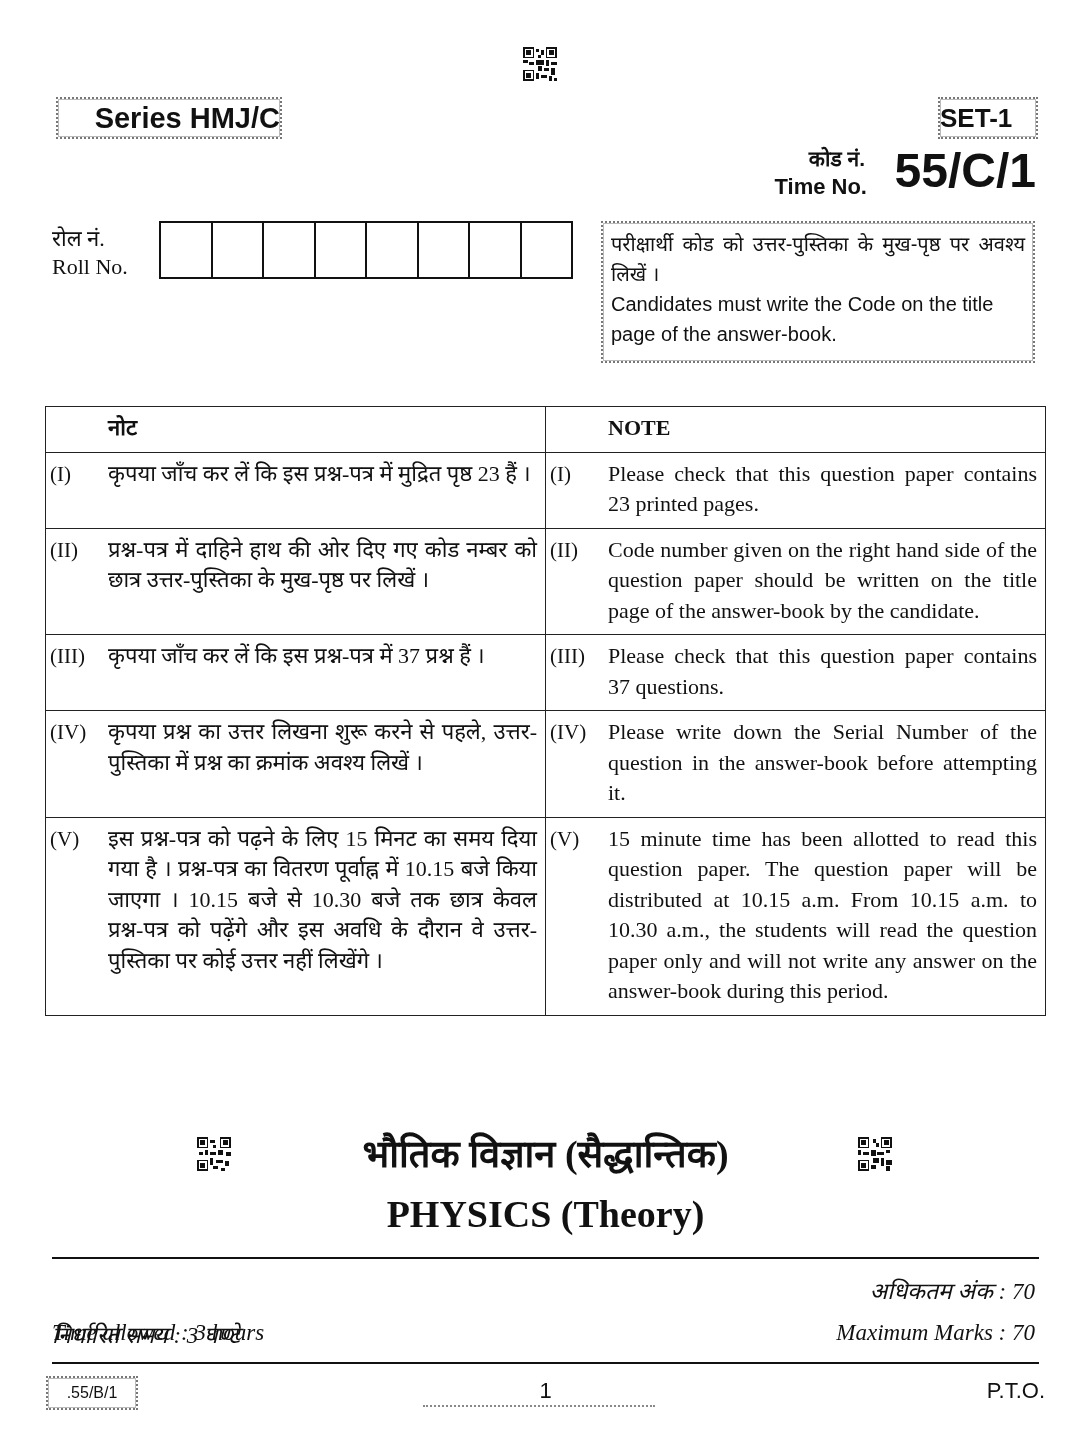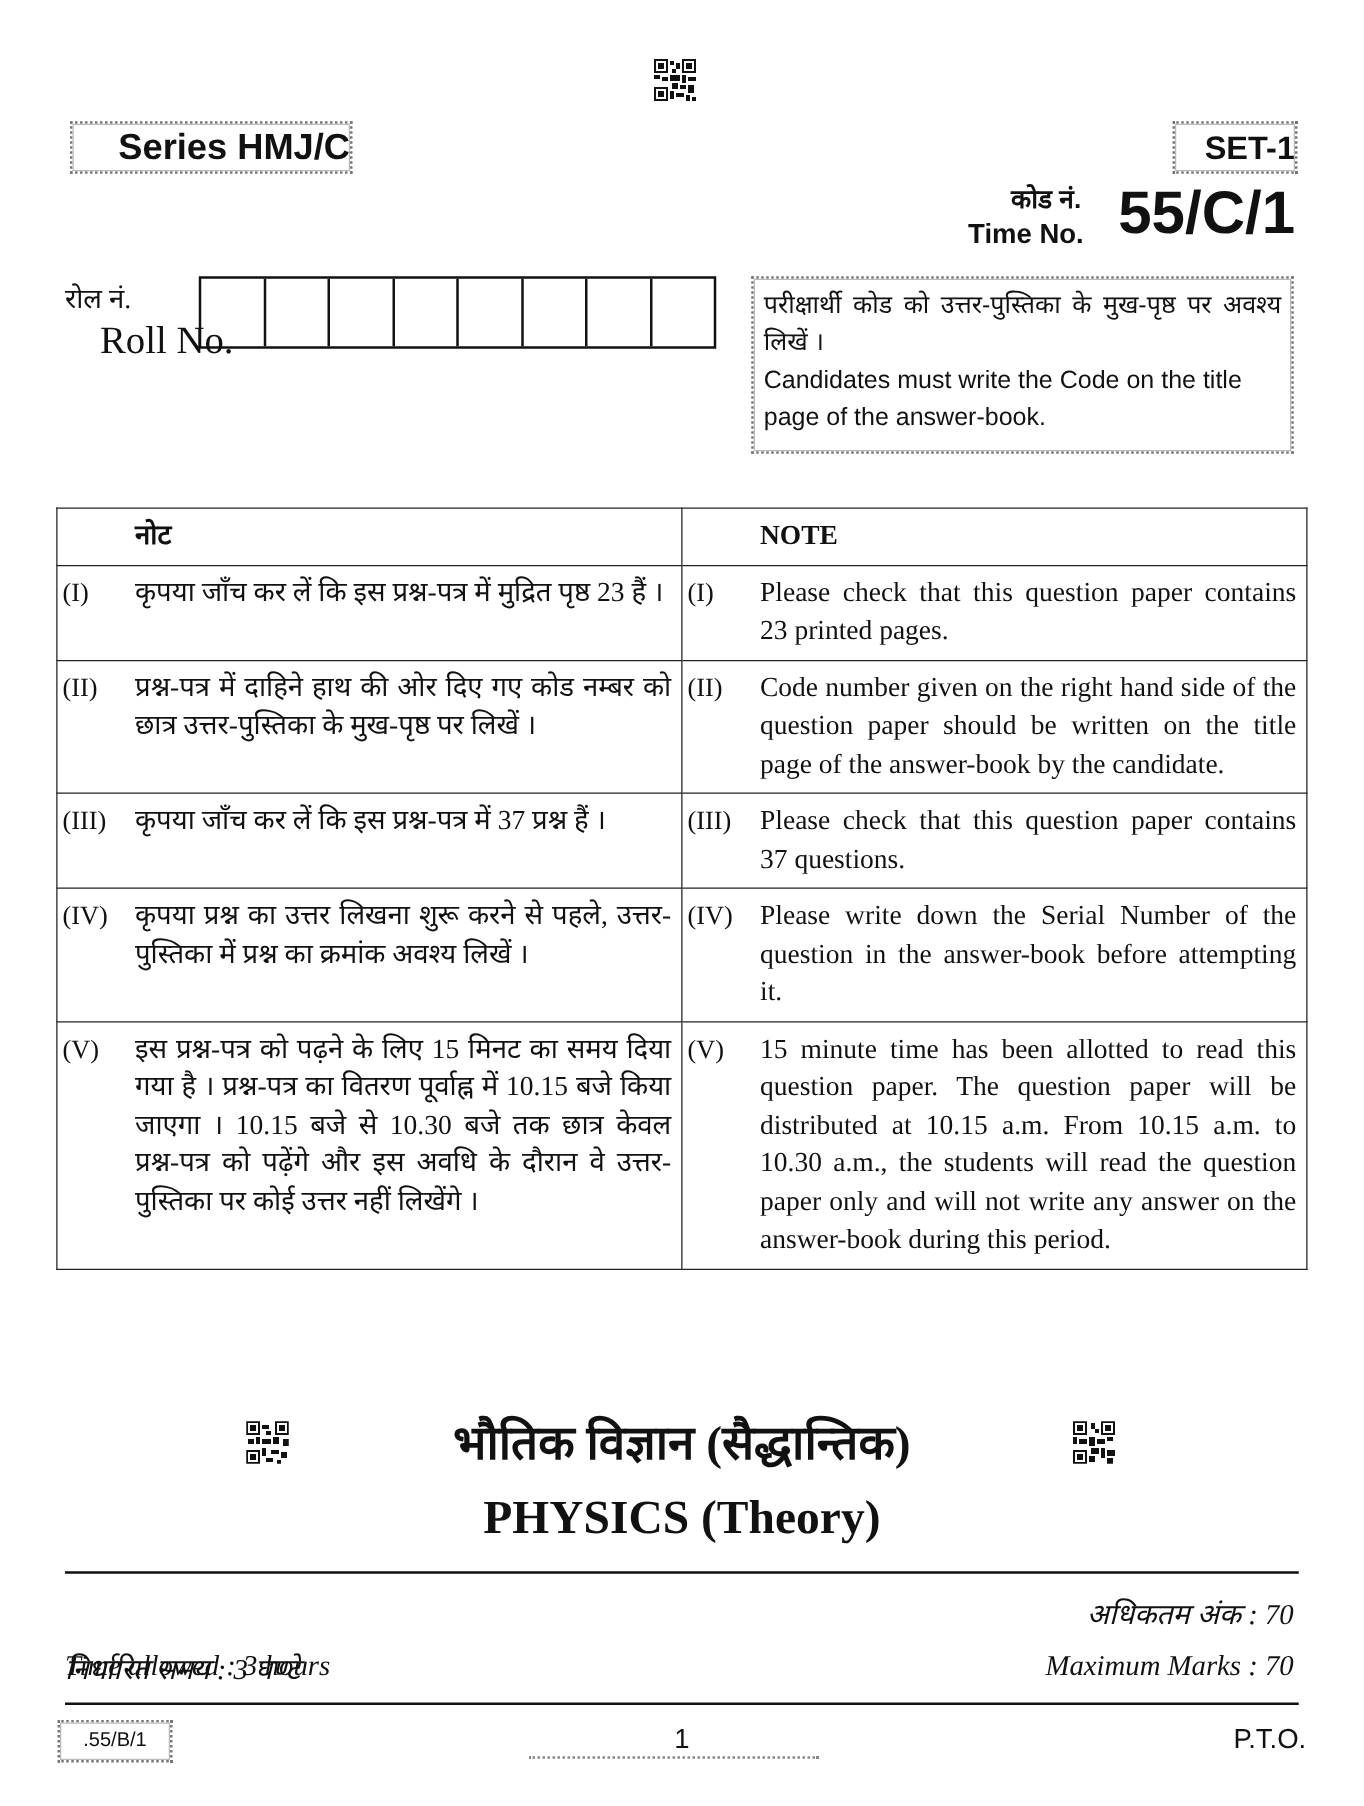--- a/index.html
+++ b/index.html
@@ -7,28 +7,28 @@
 
   .abs { position: absolute; }
 
   
   .qr { width: 34px; height: 34px; position: absolute; }
   .qr svg { width: 100%; height: 100%; display: block; }
 
   .dashed-box { border: 2px dotted #777; outline: 1px solid #bbb; outline-offset: -3px; }
 
   #series-box { left: 56px; top: 97px; width: 222px; height: 38px; font-family: "Liberation Sans", sans-serif; font-weight: bold; font-size: 29px; line-height: 38px; text-align: right; }
-  #set-box { left: 938px; top: 97px; width: 96px; height: 38px; font-family: "Liberation Sans", sans-serif; font-weight: bold; font-size: 26px; line-height: 38px; text-align: right; }
+  #set-box { left: 938px; top: 97px; width: 96px; height: 38px; font-family: "Liberation Sans", sans-serif; font-weight: bold; font-size: 26px; line-height: 38px; text-align: left; }
 
   #code-hi { right: 226px; top: 144px; font-family: "Liberation Sans", sans-serif; font-weight: bold; font-size: 21px; }
   #code-en { right: 224px; top: 174px; font-family: "Liberation Sans", sans-serif; font-weight: bold; font-size: 22px; }
   #code-val { right: 55px; top: 143px; font-family: "Liberation Sans", sans-serif; font-weight: bold; font-size: 48px; letter-spacing: 0px; }
 
   #roll-hi { left: 52px; top: 222px; font-size: 22px; }
-  #roll-en { left: 52px; top: 254px; font-size: 31px; margin-left: 28px; }
+  #roll-en { left: 52px; top: 254px; font-size: 22px; }
   #roll-grid { left: 159px; top: 221px; display: flex; border: 2px solid #111; }
   #roll-grid .cell { width: 49.5px; height: 54px; border-right: 2px solid #111; }
   #roll-grid .cell:last-child { border-right: none; }
 
   #code-notice { left: 601px; top: 221px; width: 434px; height: 142px; padding: 6px 8px; box-sizing: border-box; font-family: "Liberation Sans", sans-serif; font-size: 20px; line-height: 30px; }
   #code-notice .hi { text-align: justify; text-align-last: left; }
 
   
   #notes-table { left: 45px; top: 406px; width: 1001px; border-collapse: collapse; font-size: 22px; }
   #notes-table td { border: 1.5px solid #222; vertical-align: top; padding: 6px 8px 8px 4px; line-height: 30.5px; }

